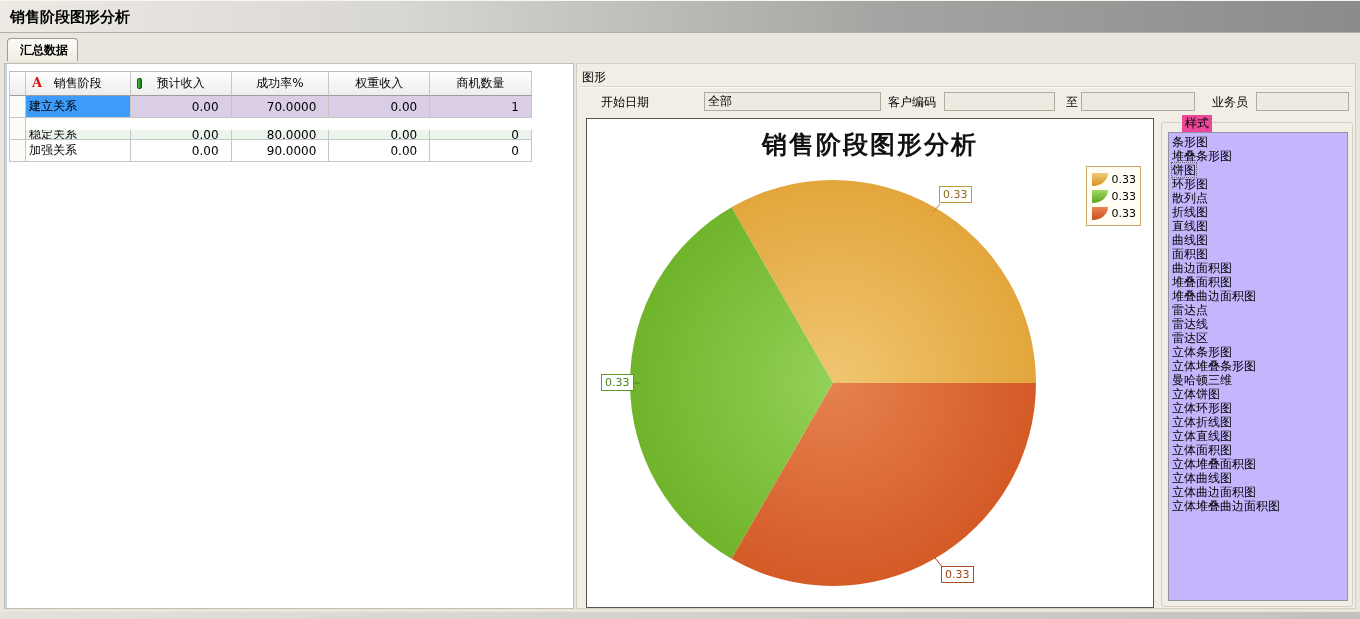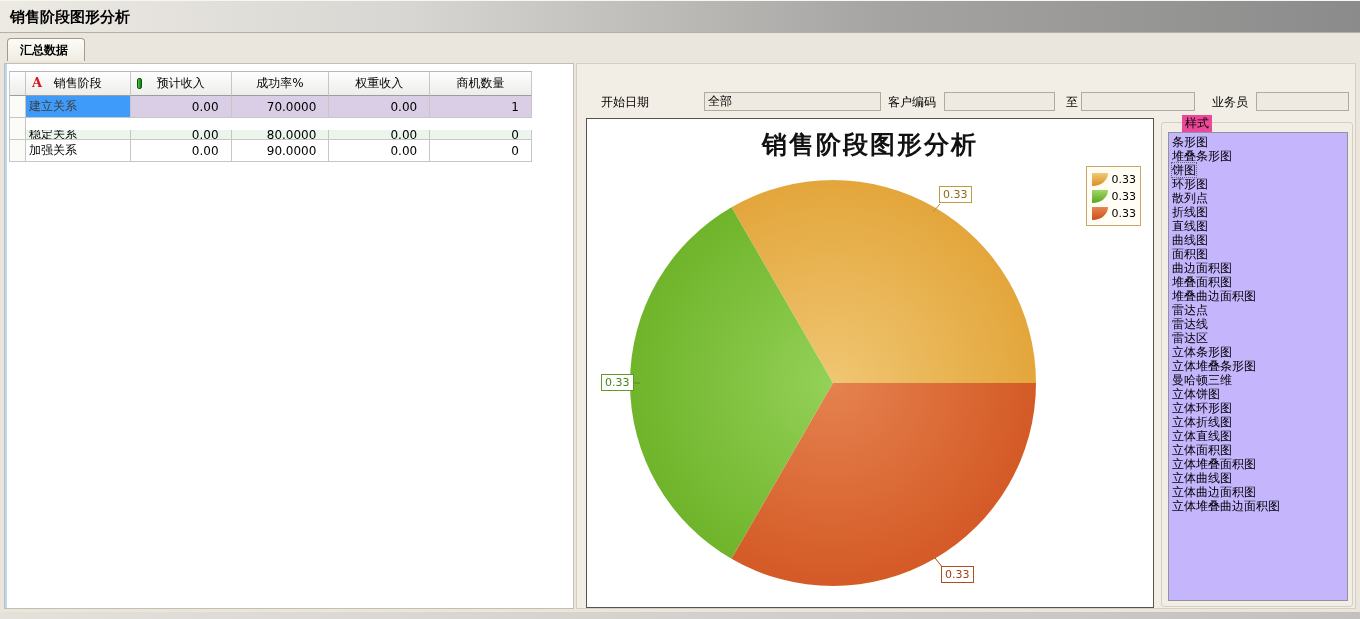--- a/index.html
+++ b/index.html
@@ -8,39 +8,39 @@
          background:#e9e5dc; position:relative; overflow:hidden; }
 
   
   .titlebar { position:absolute; left:0; top:0; width:1360px; height:33px;
     background:linear-gradient(90deg,#edeae4 0%,#d8d6d2 30%,#a5a4a2 65%,#8b8b8b 100%);
     border-top:1px solid #f7f6f3; border-bottom:1px solid #b3b0aa; }
   .titlebar .title { position:absolute; left:10px; top:7px; font-size:15px; font-weight:bold; color:#000; }
 
   
   .tabstrip { position:absolute; left:0; top:34px; width:1360px; height:27px; background:#eae6dd; }
-  .tab { position:absolute; left:7px; top:4px; height:23px; padding:3px 16px 0 12px;
+  .tab { position:absolute; left:7px; top:4px; height:23px; padding:3px 9px 0 12px;
     background:linear-gradient(#fdfcf8,#f0ece2); border:1px solid #a39a8b; border-bottom:none;
     border-radius:4px 4px 0 0; font-weight:bold; }
 
   
   .content { position:absolute; left:0; top:61px; width:1360px; height:551px; background:#eae6dd; }
 
   
   .left-panel { position:absolute; left:4px; top:2px; width:570px; height:546px; background:#fff;
     border:1px solid #c5bdae; box-shadow:inset 2px 0 0 #b8d9f3; }
   .grid { position:absolute; left:4px; top:7px; width:523px; border-left:1px solid #c6c6c6; border-top:1px solid #b9b9b9; }
   .grid-row { display:flex; height:22px; }
   .grid-row.grid-header { height:24px; }
   .cell { border-right:1px solid #c6c6c6; border-bottom:1px solid #c6c6c6; display:flex; align-items:center; overflow:hidden; background:#fff; }
   .hcell { justify-content:center; background:linear-gradient(#fefefe,#ededec); border-bottom:1px solid #9d9d9d; position:relative; }
   .c0{width:16px;} .c1{width:105px;} .c2{width:101px;} .c3{width:98px;} .c4{width:101px;} .c5{width:102px;}
   .stage { padding-left:3px; }
   .num { justify-content:flex-end; padding-right:12px; }
-  .sel { background:#3e9bfa; color:#404040; }
+  .sel { background:#3e9bfa; color:#000000; }
   .lav { background:#d9cee6; }
   .grn { background:#ecf5ec;margin-top:12px; }
   .selector { background:#fbfbf8; }
   .icon-a { position:absolute; left:6px; top:4px; color:#dd1414; font-weight:bold;
             font-family:"DejaVu Serif","Liberation Serif",serif; font-size:13px; line-height:13px; }
   .icon-bar { position:absolute; left:6px; top:6px; width:5px; height:11px; border-radius:2px;
             background:linear-gradient(90deg,#56c056,#0a7a0a); border:1px solid #0a5c0a; }
 
   
   .right-panel { position:absolute; left:576px; top:2px; width:780px; height:546px;
@@ -145,20 +145,21 @@
         <div class="cell c1 stage">加强关系</div>
         <div class="cell c2 num">0.00</div>
         <div class="cell c3 num">90.0000</div>
         <div class="cell c4 num">0.00</div>
         <div class="cell c5 num">0</div>
       </div>
     </div>
   </div>
 
   <div class="right-panel">
+    <div class="graph-caption">图形</div>
 
     <div class="filter-row">
       <span class="flabel" style="left:24px;width:84px;">开始日期</span>
       <input class="fin" style="left: 127px; width: 177px;" value="全部">
       <span class="flabel" style="left:311px;">客户编码</span>
       <input class="fin" style="left: 367px; width: 111px;" value="">
       <span class="flabel" style="left:489px;">至</span>
       <input class="fin" style="left: 504px; width: 114px;" value="">
       <span class="flabel" style="left:635px;">业务员</span>
       <input class="fin" style="left: 679px; width: 93px;" value="">

